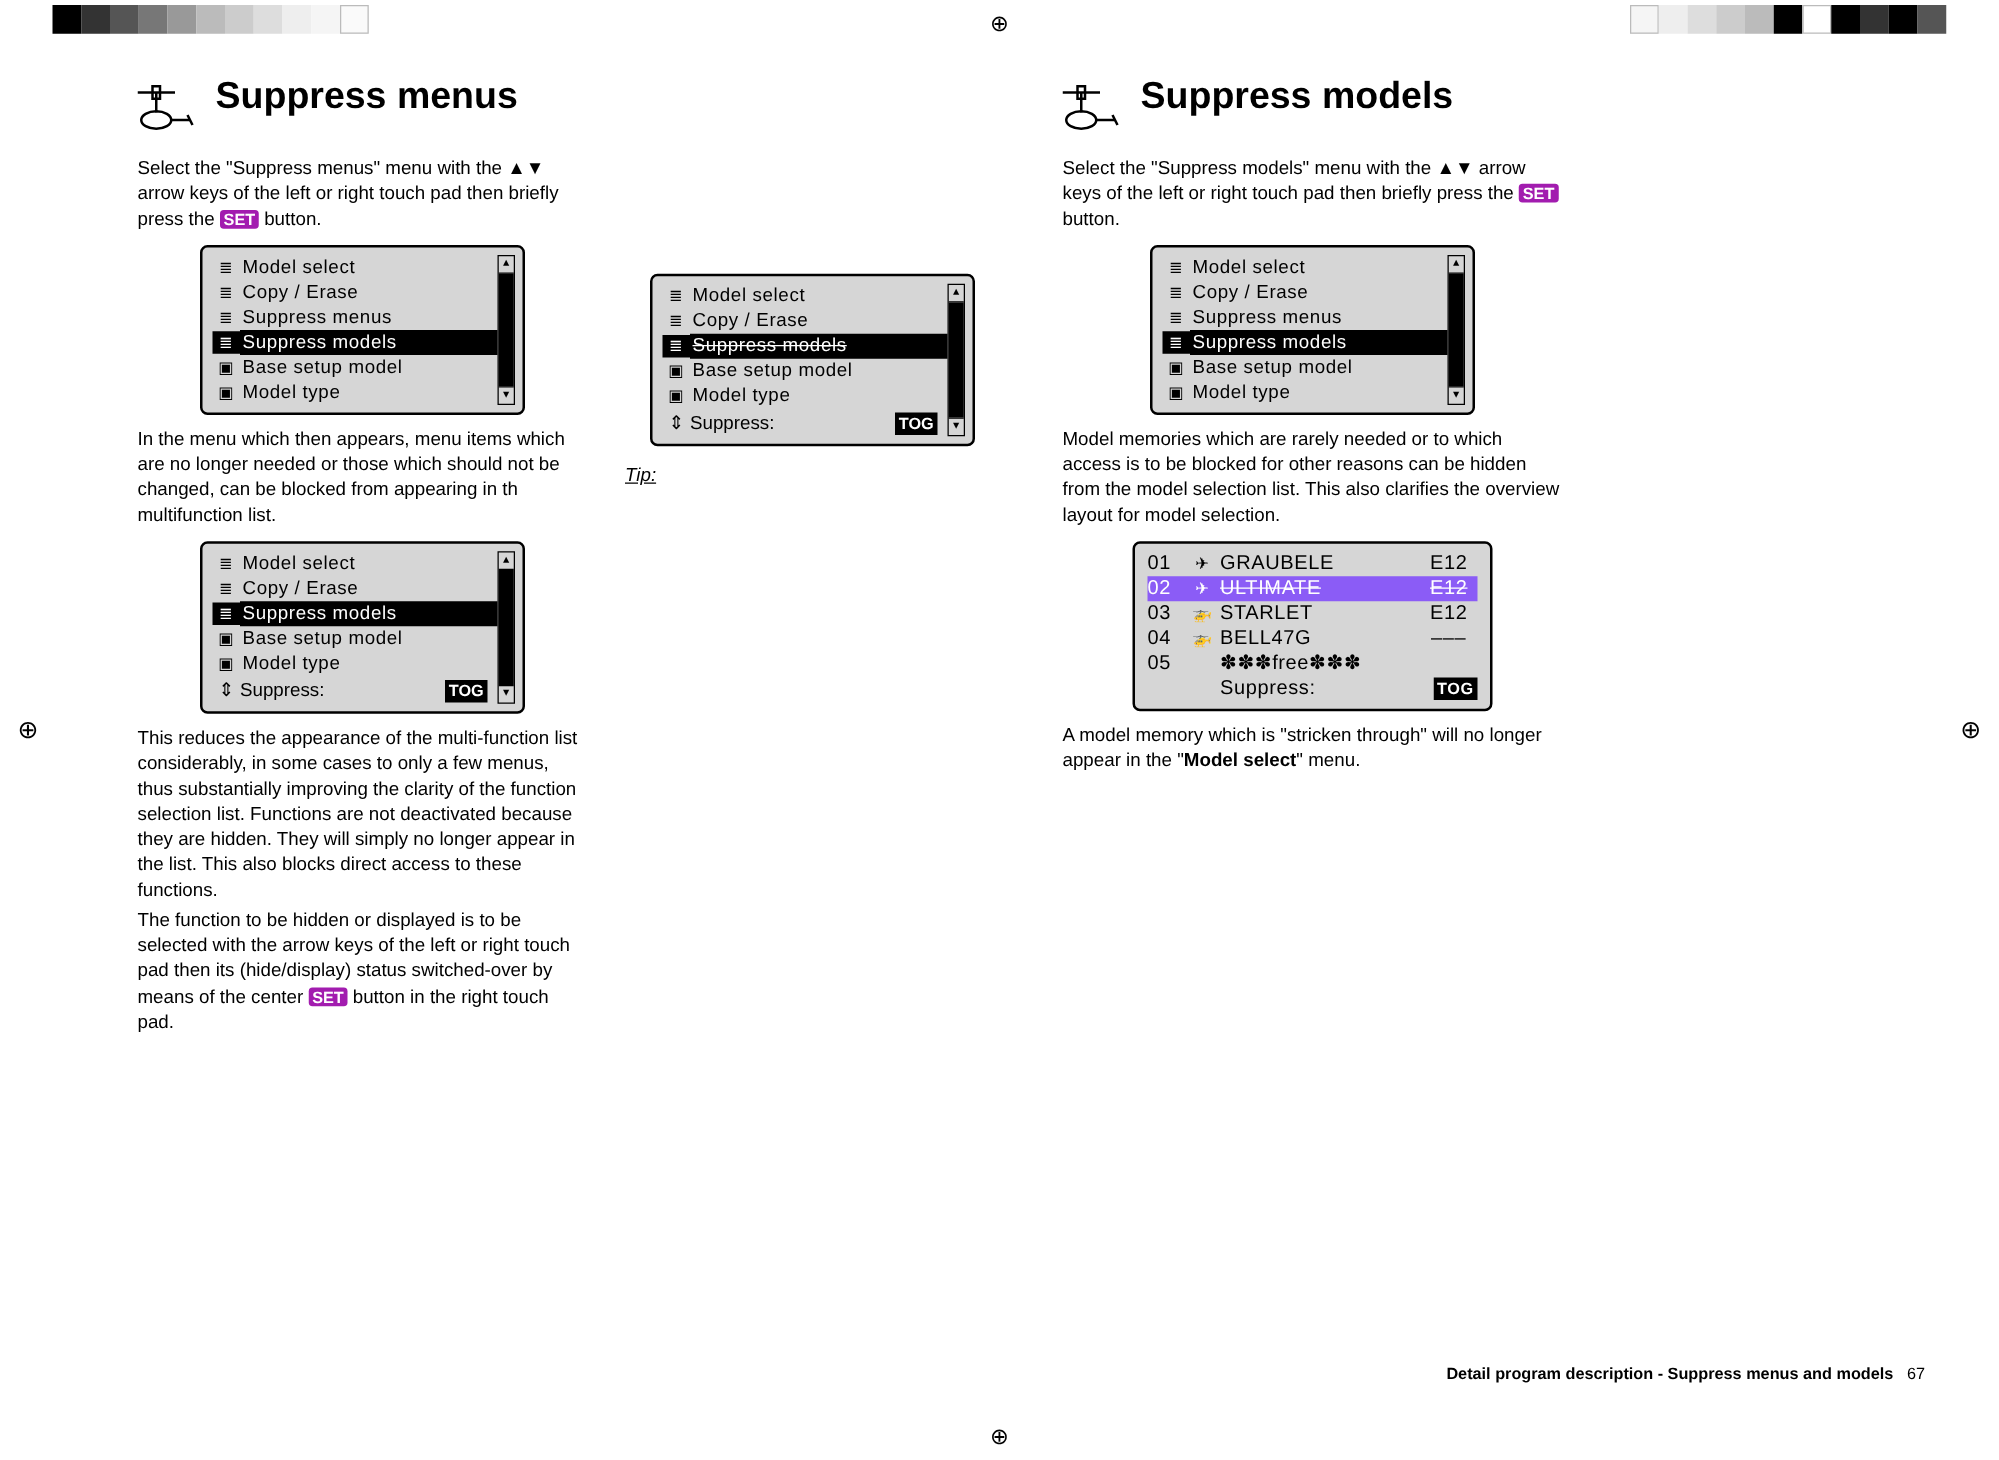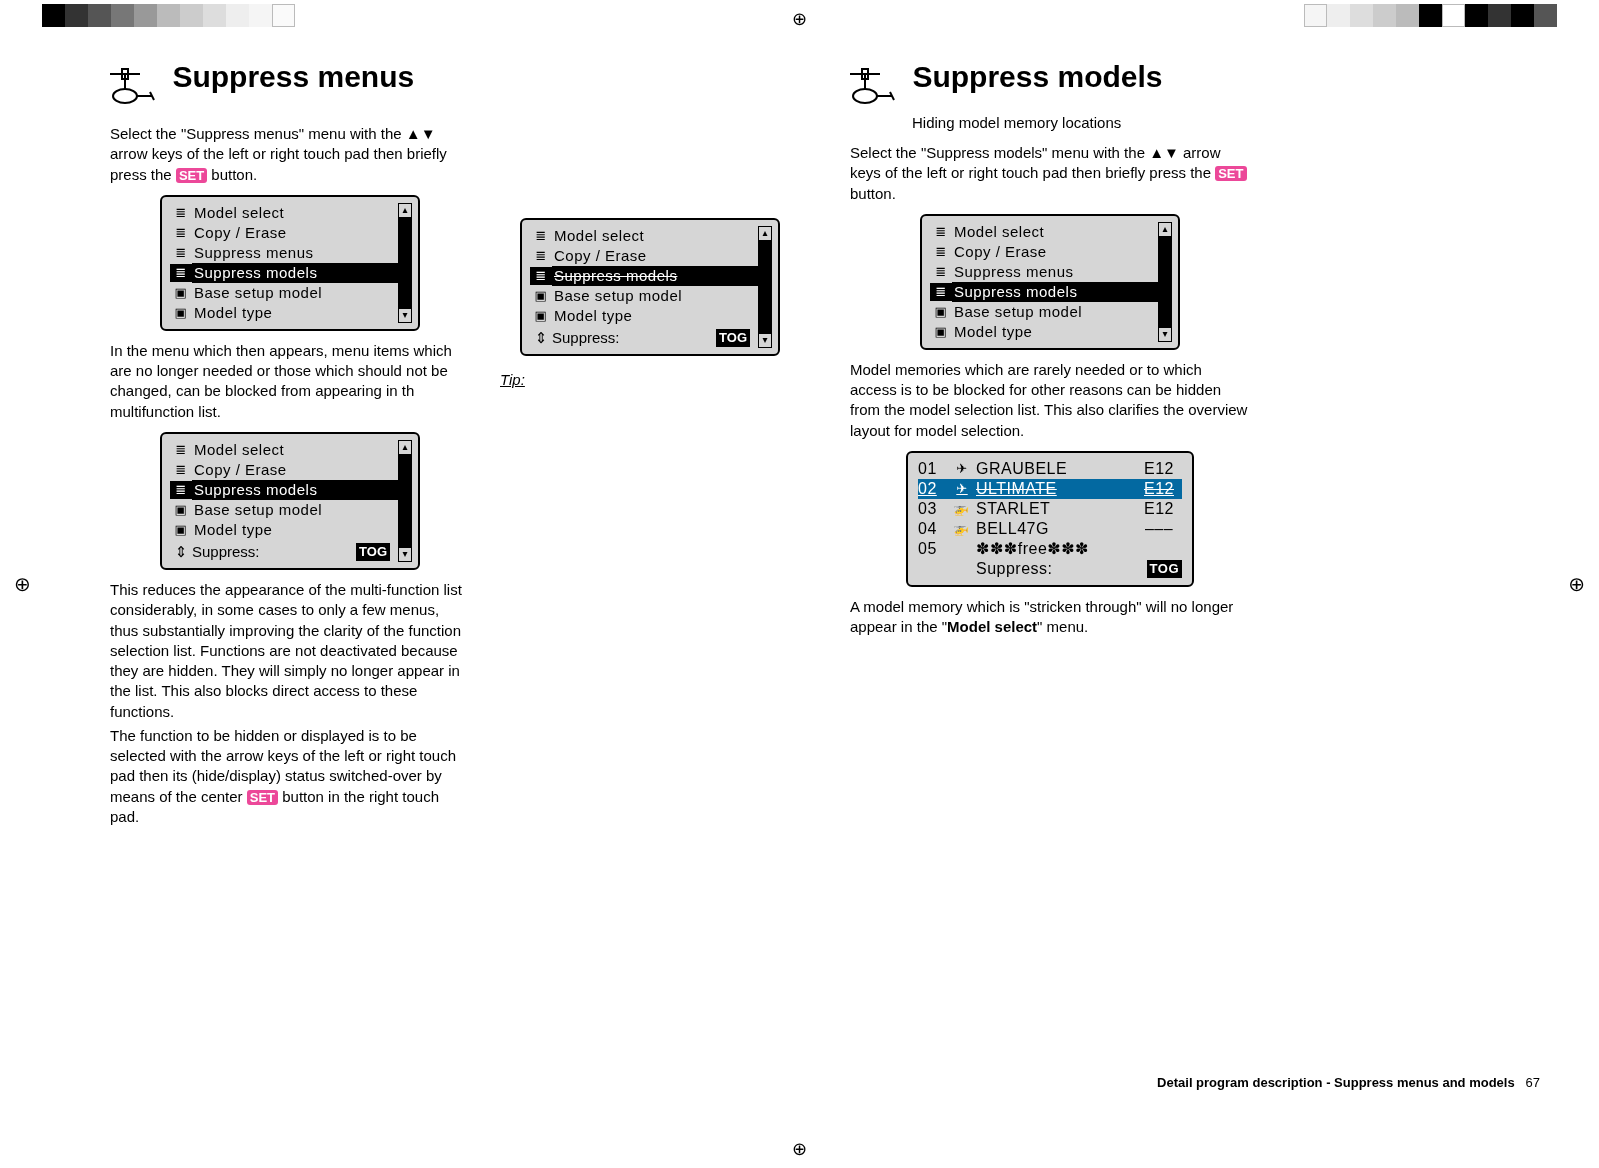--- a/index.html
+++ b/index.html
@@ -15,21 +15,21 @@
   .page-right { left: 850px; }
 
   .columns { display: flex; gap: 30px; margin-top: 8px; }
   .col { width: 360px; font-size: 15px; line-height: 1.35; }
 
   .head-icon { display: inline-block; vertical-align: top; margin-right: 12px; margin-top: 6px; }
   h1 { font-size: 30px; font-weight: bold; display: inline-block; }
   .subtitle { margin-left: 62px; font-size: 15px; margin-top: 2px; margin-bottom: 6px; }
 
   .para { margin-top: 4px; }
-  .set-badge { display: inline-block; background: #ec4899; color: #fff; font-weight: bold; font-size: 13px; padding: 1px 3px; border-radius: 3px; line-height: 1; }
+  .set-badge { display: inline-block; background: #a21caf; color: #fff; font-weight: bold; font-size: 13px; padding: 1px 3px; border-radius: 3px; line-height: 1; }
 
   
   .lcd { border: 2px solid #000; border-radius: 6px; background: #d6d6d6; margin: 10px auto; width: 260px; padding: 6px 8px 6px 8px; font-family: Arial, sans-serif; position: relative; }
   .lcd-row { display: flex; align-items: center; height: 20px; font-size: 15px; letter-spacing: 0.5px; }
   .lcd-row .mi { width: 22px; text-align: center; font-size: 13px; }
   .lcd-row .txt { flex: 1; padding-left: 2px; }
   .lcd-row.sel .txt, .lcd-row.sel .mi { background: #000; color: #fff; }
   .lcd-row.strike .txt { text-decoration: line-through; }
   .scroll { position: absolute; right: 6px; top: 6px; bottom: 6px; width: 14px; background: #d6d6d6; border: 1.5px solid #000; display: flex; flex-direction: column; }
   .scroll .arr { height: 14px; font-size: 10px; text-align: center; line-height: 12px; border-bottom: 1.5px solid #000; }
@@ -41,24 +41,24 @@
   .tip-head { font-style: italic; text-decoration: underline; margin-top: 14px; }
   .tip-body { font-style: italic; margin-top: 2px; }
 
   
   .model-lcd { border: 2px solid #000; border-radius: 6px; background: #d6d6d6; margin: 10px auto; width: 288px; padding: 6px 10px; font-family: Arial, sans-serif; font-size: 16px; letter-spacing: 0.5px; }
   .mrow { display: flex; align-items: center; height: 20px; }
   .mrow .num { width: 30px; }
   .mrow .ic  { width: 28px; font-size: 13px; text-align: center; }
   .mrow .nm  { flex: 1; }
   .mrow .ext { width: 46px; text-align: center; }
-  .mrow.selstrike { background: #0369a1; color: #fff; text-decoration: underline; }
+  .mrow.selstrike { background: #8b5cf6; color: #fff; }
   .mrow.selstrike .nm, .mrow.selstrike .ext { text-decoration: line-through; }
 
-  .footer { position: absolute; right: 0; bottom: 20px; font-size: 13px; }
+  .footer { position: absolute; right: 0; bottom: 4px; font-size: 13px; }
   .footer .fb { font-weight: bold; }
 
 </style>
 </head>
 <body>
 
 <div class="color-bar" style="left:42px; top:4px;">
   <div class="sq" style="background:#000"></div>
     <div class="sq" style="background:#333"></div>
     <div class="sq" style="background:#555"></div>
@@ -235,21 +235,20 @@
             <line x1="0" y1="8" x2="30" y2="8"></line>
             <rect x="12" y="3" width="6" height="10"></rect>
             <line x1="15" y1="8" x2="15" y2="24"></line>
             <ellipse cx="15" cy="30" rx="12" ry="7"></ellipse>
             <line x1="27" y1="30" x2="42" y2="30"></line>
             <line x1="40" y1="26" x2="44" y2="34"></line>
           </g>
         </svg>
     </span>
     <h1>Suppress models</h1>
-    <div class="subtitle">Hiding model memory locations</div>
   </div>
 
   <div class="columns">
     <div class="col" style="width:400px">
       <p class="para">
         <span>Select the "Suppress models" menu with the </span><span>▲▼</span><span> arrow keys of the left or right touch pad then briefly press the </span><span class="set-badge">SET</span><span> button.</span>
       </p>
 
       <div class="lcd">
         <div class="lcd-row">

